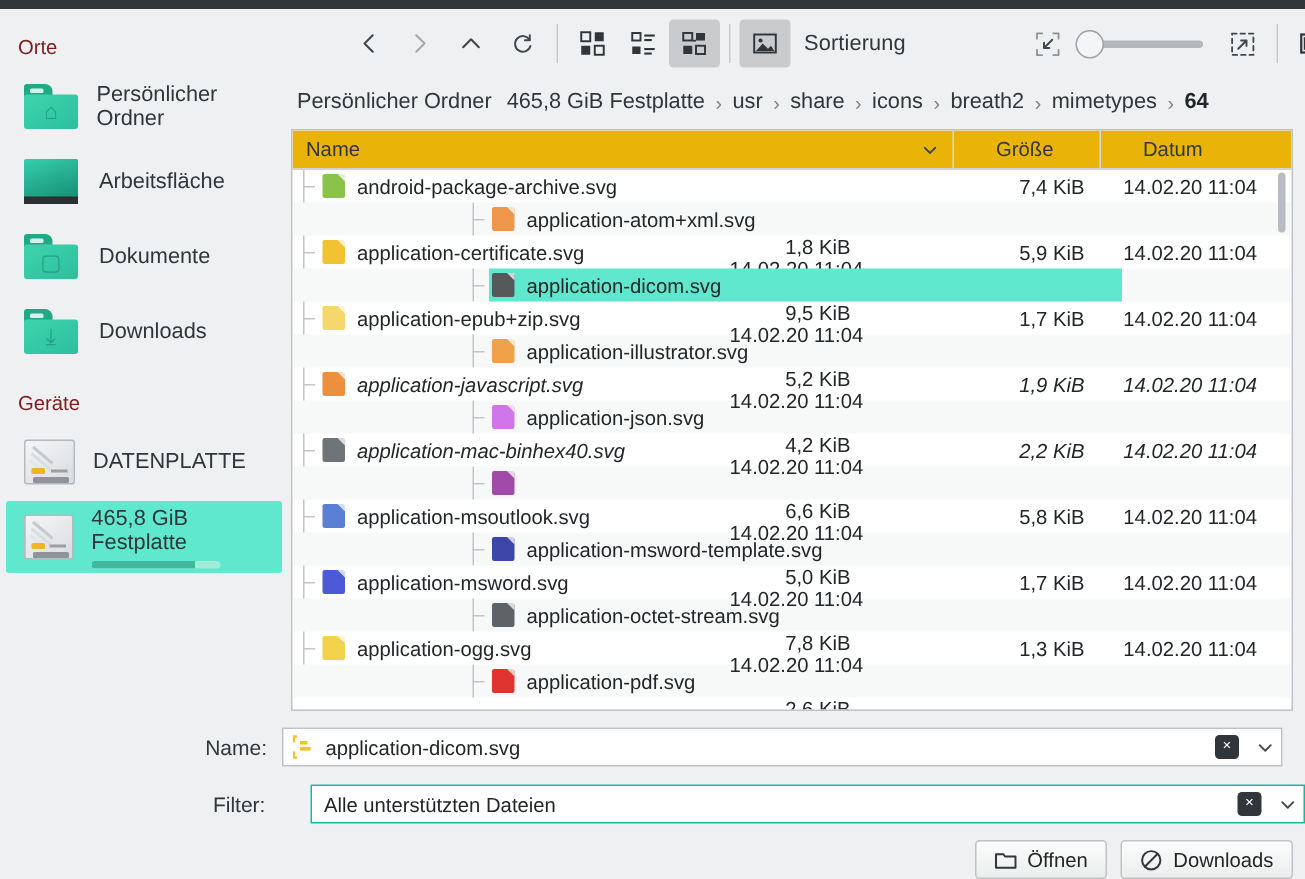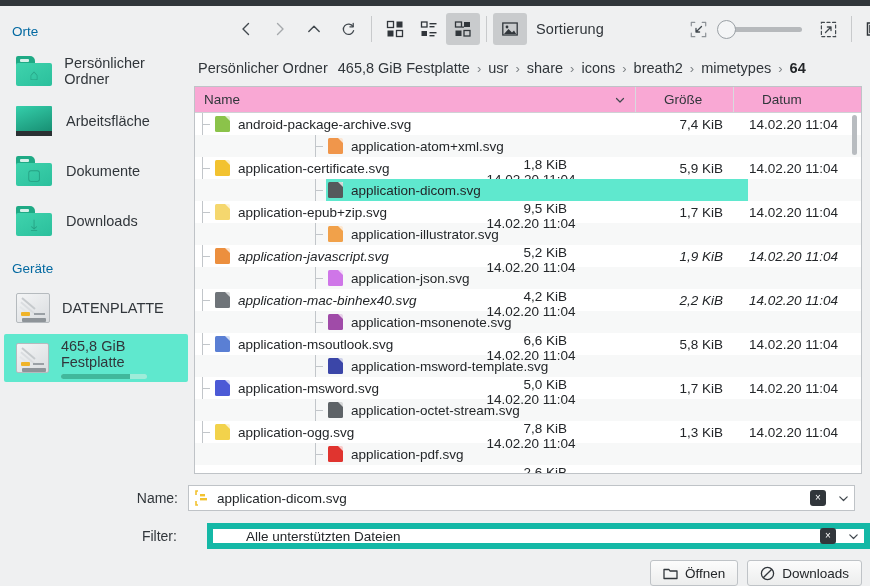--- a/index.html
+++ b/index.html
@@ -75,21 +75,21 @@
     display: inline-block;
   }
 
   
   .sidebar {
     position: absolute; top: 14px; left: 0;
     width: 192px; height: 470px;
     padding-top: 6px;
   }
   .sb-header {
-    font-size: 13.5px; color: #0369a1;
+    font-size: 13.5px; color: #7f1d1d;
     padding: 4px 0 6px 12px;
   }
   .sb-header.second { padding-top: 14px; }
   .sb-item {
     display: flex; align-items: center;
     height: 48px; padding-left: 12px;
     cursor: pointer; border-radius: 2px;
     margin: 2px 4px 2px 4px;
   }
   .sb-item.selected { background: #5fe8ce; }
@@ -180,21 +180,21 @@
   
   .filelist {
     position: absolute; left: 194px; top: 86px;
     width: 668px; height: 388px;
     background: #ffffff;
     border: 1px solid #bfc3c7;
     overflow: hidden;
   }
   .fl-head {
     display: flex; height: 26px;
-    background: #f9a8d4;
+    background: #eab308;
     border-bottom: 1px solid #cfd2d5;
     font-size: 13.5px; color: #31363b;
   }
   .fl-head .cell {
     display: flex; align-items: center;
     padding: 0 9px; cursor: pointer;
     position: relative;
   }
   .fl-head .cell + .cell { border-left: 1px solid #d8dbde; padding-left: 28px; }
   .col-name { width: 440px; justify-content: space-between; }
@@ -273,21 +273,21 @@
     width: 188px; text-align: right; padding-right: 10px;
     font-size: 14px; color: #31363b;
   }
   .combo {
     position: relative;
     width: 667px; height: 26px;
     background: #fff;
     border: 1px solid #bfc3c7;
     display: flex; align-items: center;
   }
-  .combo.focused { border: 6px solid #14b8a6; padding-left: 25px; }
+  .combo.focused { border: 1px solid #14b8a6; }
   .combo .val {
     font-size: 13.5px; color: #232629;
     padding-left: 8px; white-space: nowrap;
     flex: 1;
   }
   .combo .dicom-ic {
     width: 14px; height: 16px; margin-left: 6px; flex: none;
     position: relative;
   }
   .combo .clear {
@@ -624,21 +624,20 @@
             </span>
           </div>
           <div class="sizecell">2,2 KiB</div>
           <div class="datecell">14.02.20 11:04</div>
         </div>
         <div class="row alt">
           <div class="namecell">
             <span class="branch"></span>
             <span class="nm">
               <span class="fico" style="background: rgb(160, 75, 168);"></span>
-              <span class="fname">application-msonenote.svg</span>
             </span>
           </div>
           <div class="sizecell">6,6 KiB</div>
           <div class="datecell">14.02.20 11:04</div>
         </div>
         <div class="row">
           <div class="namecell">
             <span class="branch"></span>
             <span class="nm">
               <span class="fico" style="background: rgb(90, 127, 212);"></span>

